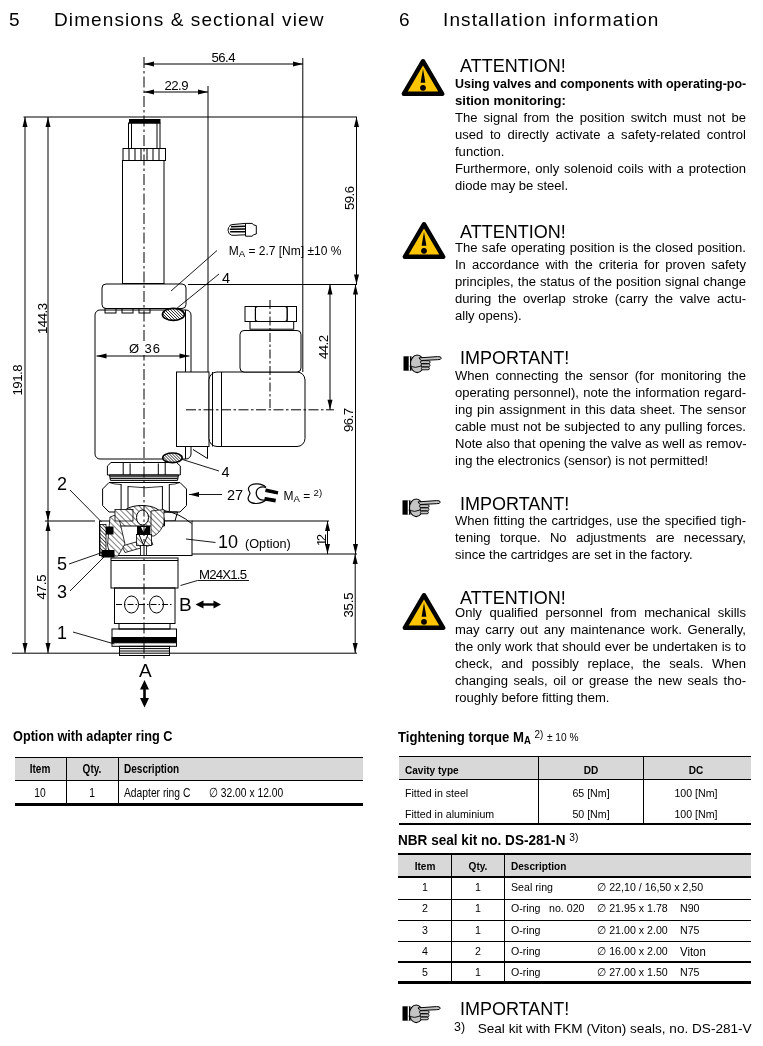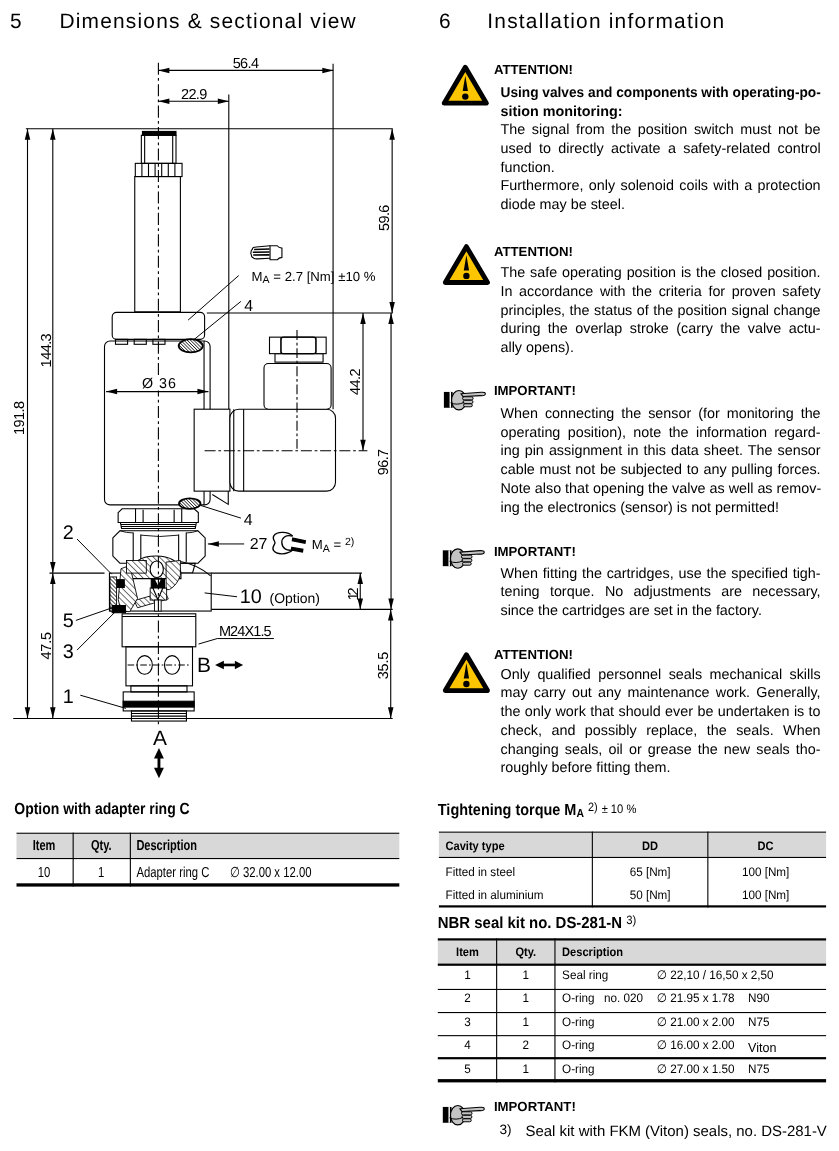--- a/index.html
+++ b/index.html
@@ -1,18 +1,18 @@
 <!DOCTYPE html>
 <html><head><meta charset="utf-8"><style>
 html,body{margin:0;padding:0}
 body{width:763px;height:1046px;position:relative;background:#fff;font-family:"Liberation Sans",sans-serif;color:#000;overflow:hidden}
 .t{position:absolute;white-space:pre;line-height:1}
 .j{position:absolute;left:455px;width:291px;text-align:justify;text-align-last:justify;white-space:nowrap;line-height:1;font-size:13.05px}
 .l{position:absolute;left:455px;white-space:pre;line-height:1;font-size:13.05px}
-.hd{position:absolute;left:449px;font-weight:bold;font-size:12px;line-height:1;white-space:pre}
+.hd{position:absolute;left:460px;font-weight:normal;font-size:18px;line-height:1;white-space:pre}
 .ln{position:absolute;background:#000}
 .gray{position:absolute;background:#d8d8d8}
 </style></head><body>
 
 <div class="t" style="left:9px;top:10.4px;font-size:19px;letter-spacing:1.1px">5</div>
 <div class="t" style="left:54px;top:10.4px;font-size:19px;letter-spacing:1.1px">Dimensions &amp; sectional view</div>
 
 <div class="t" style="left:399px;top:10.4px;font-size:19px;letter-spacing:1.1px">6</div>
 <div class="t" style="left:443px;top:10.4px;font-size:19px;letter-spacing:1.1px">Installation information</div>
 
@@ -320,21 +320,21 @@
       <rect x="5.7" y="2.3" width="1.3" height="14.4" fill="#fff"></rect>
       <ellipse cx="14.2" cy="9.8" rx="6.7" ry="8.8" fill="#c4c4c4" stroke="#000" stroke-width="1.1"></ellipse>
       <path d="M16,3.9 L34.5,2.6 Q38.5,2.4 38.2,4.2 Q38,5.9 34.5,5.7 L18,6.5 Z" fill="#c4c4c4" stroke="#000" stroke-width="1" stroke-linejoin="round"></path>
       <rect x="17.5" y="6.7" width="9.6" height="2.9" rx="1.45" fill="#c4c4c4" stroke="#000" stroke-width="0.9"></rect>
       <rect x="18" y="9.9" width="9" height="2.9" rx="1.45" fill="#c4c4c4" stroke="#000" stroke-width="0.9"></rect>
       <rect x="18.4" y="13.1" width="8" height="2.7" rx="1.35" fill="#c4c4c4" stroke="#000" stroke-width="0.9"></rect>
       <path d="M6.6,12.2 Q12.5,14.8 19,11.8" fill="none" stroke="#000" stroke-width="0.9"></path>
     </svg></div>
 <div class="hd" style="top:348.7px">IMPORTANT!</div>
 <div class="j" style="top:369.2px">When connecting the sensor (for monitoring the</div>
-<div class="j" style="top:386.2px">operating position), note the information regard-</div>
+<div class="j" style="top:386.2px">operating personnel), note the information regard-</div>
 <div class="j" style="top:403.2px">ing pin assignment in this data sheet. The sensor</div>
 <div class="j" style="top:420.2px">cable must not be subjected to any pulling forces.</div>
 <div class="j" style="top:437.2px">Note also that opening the valve as well as remov-</div>
 <div class="l" style="top:454.2px">ing the electronics (sensor) is not permitted!</div>
 
 <div style="position:absolute;left:401.5px;top:498px"><svg width="40" height="20" viewBox="0 0 40 20">
       <rect x="0.5" y="2.3" width="8" height="14.4" fill="#000"></rect>
       <rect x="5.7" y="2.3" width="1.3" height="14.4" fill="#fff"></rect>
       <ellipse cx="14.2" cy="9.8" rx="6.7" ry="8.8" fill="#c4c4c4" stroke="#000" stroke-width="1.1"></ellipse>
       <path d="M16,3.9 L34.5,2.6 Q38.5,2.4 38.2,4.2 Q38,5.9 34.5,5.7 L18,6.5 Z" fill="#c4c4c4" stroke="#000" stroke-width="1" stroke-linejoin="round"></path>
@@ -347,21 +347,21 @@
 <div class="j" style="top:514.2px">When fitting the cartridges, use the specified tigh-</div>
 <div class="j" style="top:531.2px">tening torque. No adjustments are necessary,</div>
 <div class="l" style="top:548.2px">since the cartridges are set in the factory.</div>
 
 <div style="position:absolute;left:402px;top:592px"><svg width="44" height="39" viewBox="0 0 44 39">
       <path d="M22,3.2 L41.2,35.8 L2.8,35.8 Z" fill="#fdc500" stroke="#000" stroke-width="4.4" stroke-linejoin="round"></path>
       <path d="M22,10.8 L24.4,24.8 L19.6,24.8 Z" fill="#000"></path>
       <circle cx="22" cy="29.8" r="2.9" fill="#000"></circle>
     </svg></div>
 <div class="hd" style="top:589.2px">ATTENTION!</div>
-<div class="j" style="top:606.2px">Only qualified personnel seals mechanical skills</div>
+<div class="j" style="top:606.2px">Only qualified personnel from mechanical skills</div>
 <div class="j" style="top:623.2px">may carry out any maintenance work. Generally,</div>
 <div class="j" style="top:640.2px">the only work that should ever be undertaken is to</div>
 <div class="j" style="top:657.2px">check, and possibly replace, the seals. When</div>
 <div class="j" style="top:674.2px">changing seals, oil or grease the new seals tho-</div>
 <div class="l" style="top:691.2px">roughly before fitting them.</div>
 
 <div class="t" style="left:398px;top:729.4px;font-size:14.6px;font-weight:bold;transform:scaleX(.9);transform-origin:0 0">Tightening torque M<span style="font-size:10.5px;vertical-align:-2px">A</span> <span style="font-size:11px;vertical-align:4px;font-weight:normal">2)</span> <span style="font-size:11.3px;font-weight:normal;vertical-align:1.5px">± 10 %</span></div>
 
 <div class="gray" style="left:398.8px;top:756.8px;width:351.9px;height:22.5px"></div>
 <div class="ln" style="left:398.8px;top:756.3px;width:351.9px;height:1.2px"></div>

